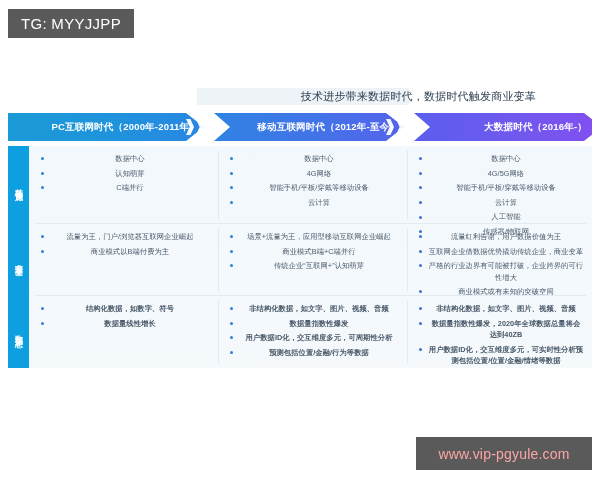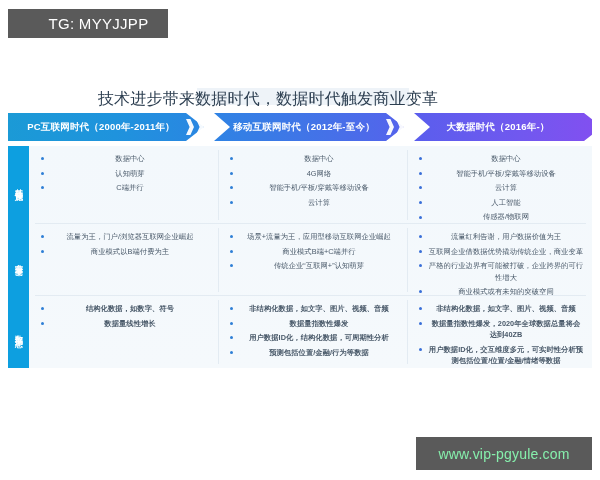--- a/index.html
+++ b/index.html
@@ -8,58 +8,57 @@
     background:#ffffff;
     font-family:"Liberation Sans","DejaVu Sans",sans-serif;
     position:relative;
     overflow:hidden;
     -webkit-font-smoothing:antialiased;
   }
 
   
   .tg-badge{
     position:absolute;left:8px;top:9px;
-    width:139px;height:29px;
+    width:126px;height:29px;
     background:#5a5a5a;
     color:#ffffff;
     font-size:15px;
     display:flex;align-items:center;justify-content:center;
     letter-spacing:.3px;
-    padding-left:21px;
   }
 
   
   .info{
     position:absolute;left:0;top:88px;
     width:600px;height:300px;
   }
 
   
   .title-row{
     position:absolute;left:0;top:0;width:600px;height:20px;
   }
   .title-bg{
     position:absolute;left:197px;top:0;width:212px;height:17px;
     background:#eef3f8;
   }
   .title-text{
     position:absolute;left:0;top:1px;width:536px;
-    text-align:center;
-    font-size:16px;color:#2c3e50;
+    text-align:right;
+    font-size:11px;color:#2c3e50;
     letter-spacing:.2px;
     white-space:nowrap;
   }
 
   
   .bars{
     position:absolute;left:8px;top:25px;width:584px;height:28px;
   }
   .bar{
     position:absolute;top:0;height:28px;
-    display:flex;align-items:center;justify-content:center;
+    display:flex;align-items:center;justify-content:flex-end;
     color:#ffffff;font-size:9.5px;font-weight:bold;
     letter-spacing:.2px;white-space:nowrap;
   }
   .bar.b1{
     left:0;width:196px;
     background:linear-gradient(90deg,#1b9ad6 0%,#1f93dd 55%,#2a86e2 100%);
     clip-path:polygon(0 0,178px 0,196px 50%,178px 100%,0 100%);
   }
   .bar.b2{
     left:206px;width:190px;
@@ -149,21 +148,21 @@
     content:"";position:absolute;left:0;top:4.3px;
     width:3px;height:3px;border-radius:50%;
     background:#2f7fd6;
   }
   .cell.c3 ul.items li:before{background:#3a6fd8;}
 
   
   .url-badge{
     position:absolute;left:416px;top:437px;
     width:176px;height:33px;
-    background:#5a5a5a;color:#86efac;
+    background:#5a5a5a;color:#fca5a5;
     font-size:14px;
     display:flex;align-items:center;justify-content:center;
     letter-spacing:.2px;
   }
 </style>
 </head>
 <body>
 
 <div class="tg-badge">
   <span>TG: MYYJJPP</span>
@@ -228,20 +227,21 @@
           <ul class="items">
               <li>数据中心</li>
               <li>4G网络</li>
               <li>智能手机/平板/穿戴等移动设备</li>
               <li>云计算</li>
             </ul>
         </div>
         <div class="cell c3">
           <ul class="items">
               <li>数据中心</li>
+              <li>4G/5G网络</li>
               <li>智能手机/平板/穿戴等移动设备</li>
               <li>云计算</li>
               <li>人工智能</li>
               <li>传感器/物联网</li>
             </ul>
         </div>
       </div>
 
       <div class="row r2">
         <div class="cell c1">
@@ -271,21 +271,21 @@
         <div class="cell c1">
           <ul class="items">
               <li>结构化数据，如数字、符号</li>
               <li>数据量线性增长</li>
             </ul>
         </div>
         <div class="cell c2">
           <ul class="items">
               <li>非结构化数据，如文字、图片、视频、音频</li>
               <li>数据量指数性爆发</li>
-              <li>用户数据ID化，结构化数据，可周期性分析</li>
+              <li>用户数据ID化，交互维度多元，可周期性分析</li>
               <li>预测包括位置/金融/行为等数据</li>
             </ul>
         </div>
         <div class="cell c3">
           <ul class="items">
               <li>非结构化数据，如文字、图片、视频、音频</li>
               <li>数据量指数性爆发，2020年全球数据总量将会达到40ZB</li>
               <li>用户数据ID化，交互维度多元，可实时性分析预测包括位置/位置/金融/情绪等数据</li>
             </ul>
         </div>

